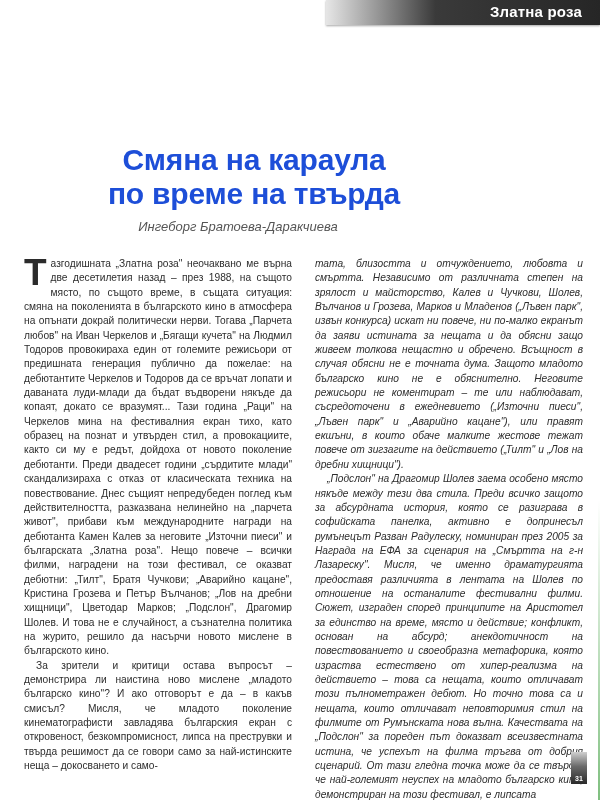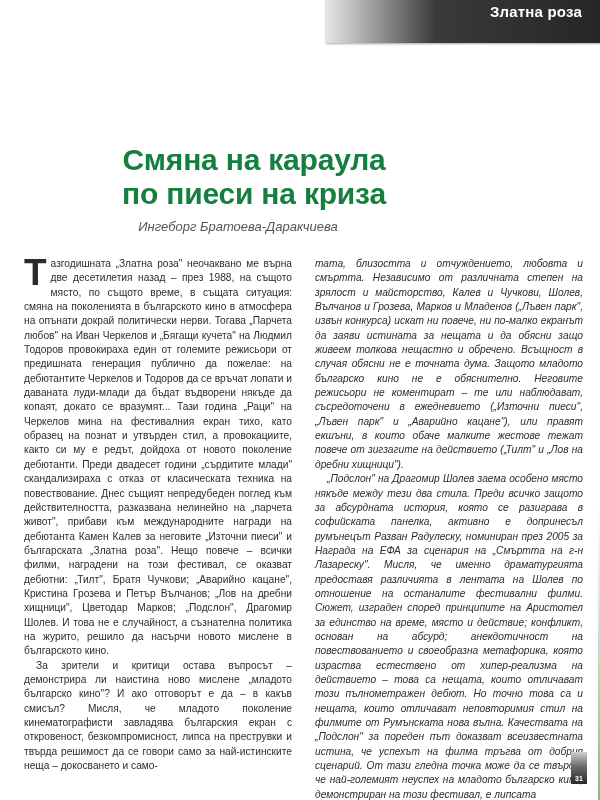--- a/index.html
+++ b/index.html
@@ -3,32 +3,32 @@
   <meta charset="utf-8">
   <style>
     html, body { margin: 0; padding: 0; }
     body {
       width: 600px; height: 800px; position: relative; overflow: hidden;
       background: #ffffff; color: #2b2b2b;
       font-family: "Liberation Sans", sans-serif;
     }
     .page { position: absolute; inset: 0; }
     .section-banner {
-      position: absolute; top: 0; left: 326px; width: 274px; height: 43px;
+      position: absolute; top: 0; left: 326px; width: 274px; height: 25px;
       background: linear-gradient(90deg, #e6e6e6 0%, #9a9a9a 18%, #3a3a3a 40%, #262626 100%);
       box-shadow: 0 1px 2px rgba(0,0,0,0.35);
     }
     .section-banner span {
       position: absolute; right: 18px; top: 3px;
       color: #ffffff; font-weight: bold; font-size: 15px; letter-spacing: 0.2px;
       font-family: "Liberation Sans", sans-serif;
     }
     .title {
       position: absolute; top: 143px; left: 0; width: 508px; text-align: center;
-      font-weight: bold; font-size: 30px; line-height: 34px; color: #15803d;
+      font-weight: bold; font-size: 30px; line-height: 34px; color: #1d4ed8;
       font-family: "Liberation Sans", sans-serif; letter-spacing: -0.2px;
     }
     .title div { white-space: nowrap; }
     .author {
       position: absolute; top: 219px; left: 0; width: 476px; text-align: center;
       font-style: italic; font-size: 13px; color: #555;
       font-family: "Liberation Sans", sans-serif;
     }
     .col {
       position: absolute; top: 257px; font-size: 10.2px; line-height: 14.35px;
@@ -62,21 +62,21 @@
 <body>
 
 <div class="page">
 
   <div class="section-banner">
     <span>Златна роза</span>
   </div>
 
   <div class="title">
     <div>Смяна на караула</div>
-    <div>по пиеси на криза</div>
+    <div>по време на твърда</div>
   </div>
 
   <div class="author">Ингеборг Братоева-Даракчиева</div>
 
   <div class="col col-left">
     <p class="noindent"><span class="dropcap">Т</span><span>азгодишната „Златна роза" неочаквано ме върна две десетилетия назад – през 1988, на същото място, по същото време, в същата ситуация: смяна на поколенията в българското кино в атмосфера на опънати докрай политически нерви. Тогава „Парчета любов" на Иван Черкелов и „Бягащи кучета" на Людмил Тодоров провокираха един от големите режисьори от предишната генерация публично да пожелае: на дебютантите Черкелов и Тодоров да се връчат лопати и даваната луди-млади да бъдат въдворени някъде да копаят, докато се вразумят... Тази година „Раци" на Черкелов мина на фестивалния екран тихо, като образец на познат и утвърден стил, а провокациите, както си му е редът, дойдоха от новото поколение дебютанти. Преди двадесет години „сърдитите млади" скандализираха с отказ от класическата техника на повествование. Днес същият непредубеден поглед към действителността, разказвана нелинейно на „парчета живот", прибави към международните награди на дебютанта Камен Калев за неговите „Източни пиеси" и българската „Златна роза". Нещо повече – всички филми, наградени на този фестивал, се оказват дебютни: „Тилт", Братя Чучкови; „Аварийно кацане", Кристина Грозева и Петър Вълчанов; „Лов на дребни хищници", Цветодар Марков; „Подслон", Драгомир Шолев. И това не е случайност, а съзнателна политика на журито, решило да насърчи новото мислене в българското кино.</span></p>
     <p>За зрители и критици остава въпросът – демонстрира ли наистина ново мислене „младото българско кино"? И ако отговорът е да – в какъв смисъл? Мисля, че младото поколение кинематографисти завладява българския екран с откровеност, безкомпромисност, липса на преструвки и твърда решимост да се говори само за най-истинските неща – докосването и само-</p>
   </div>
 
   <div class="col col-right">

